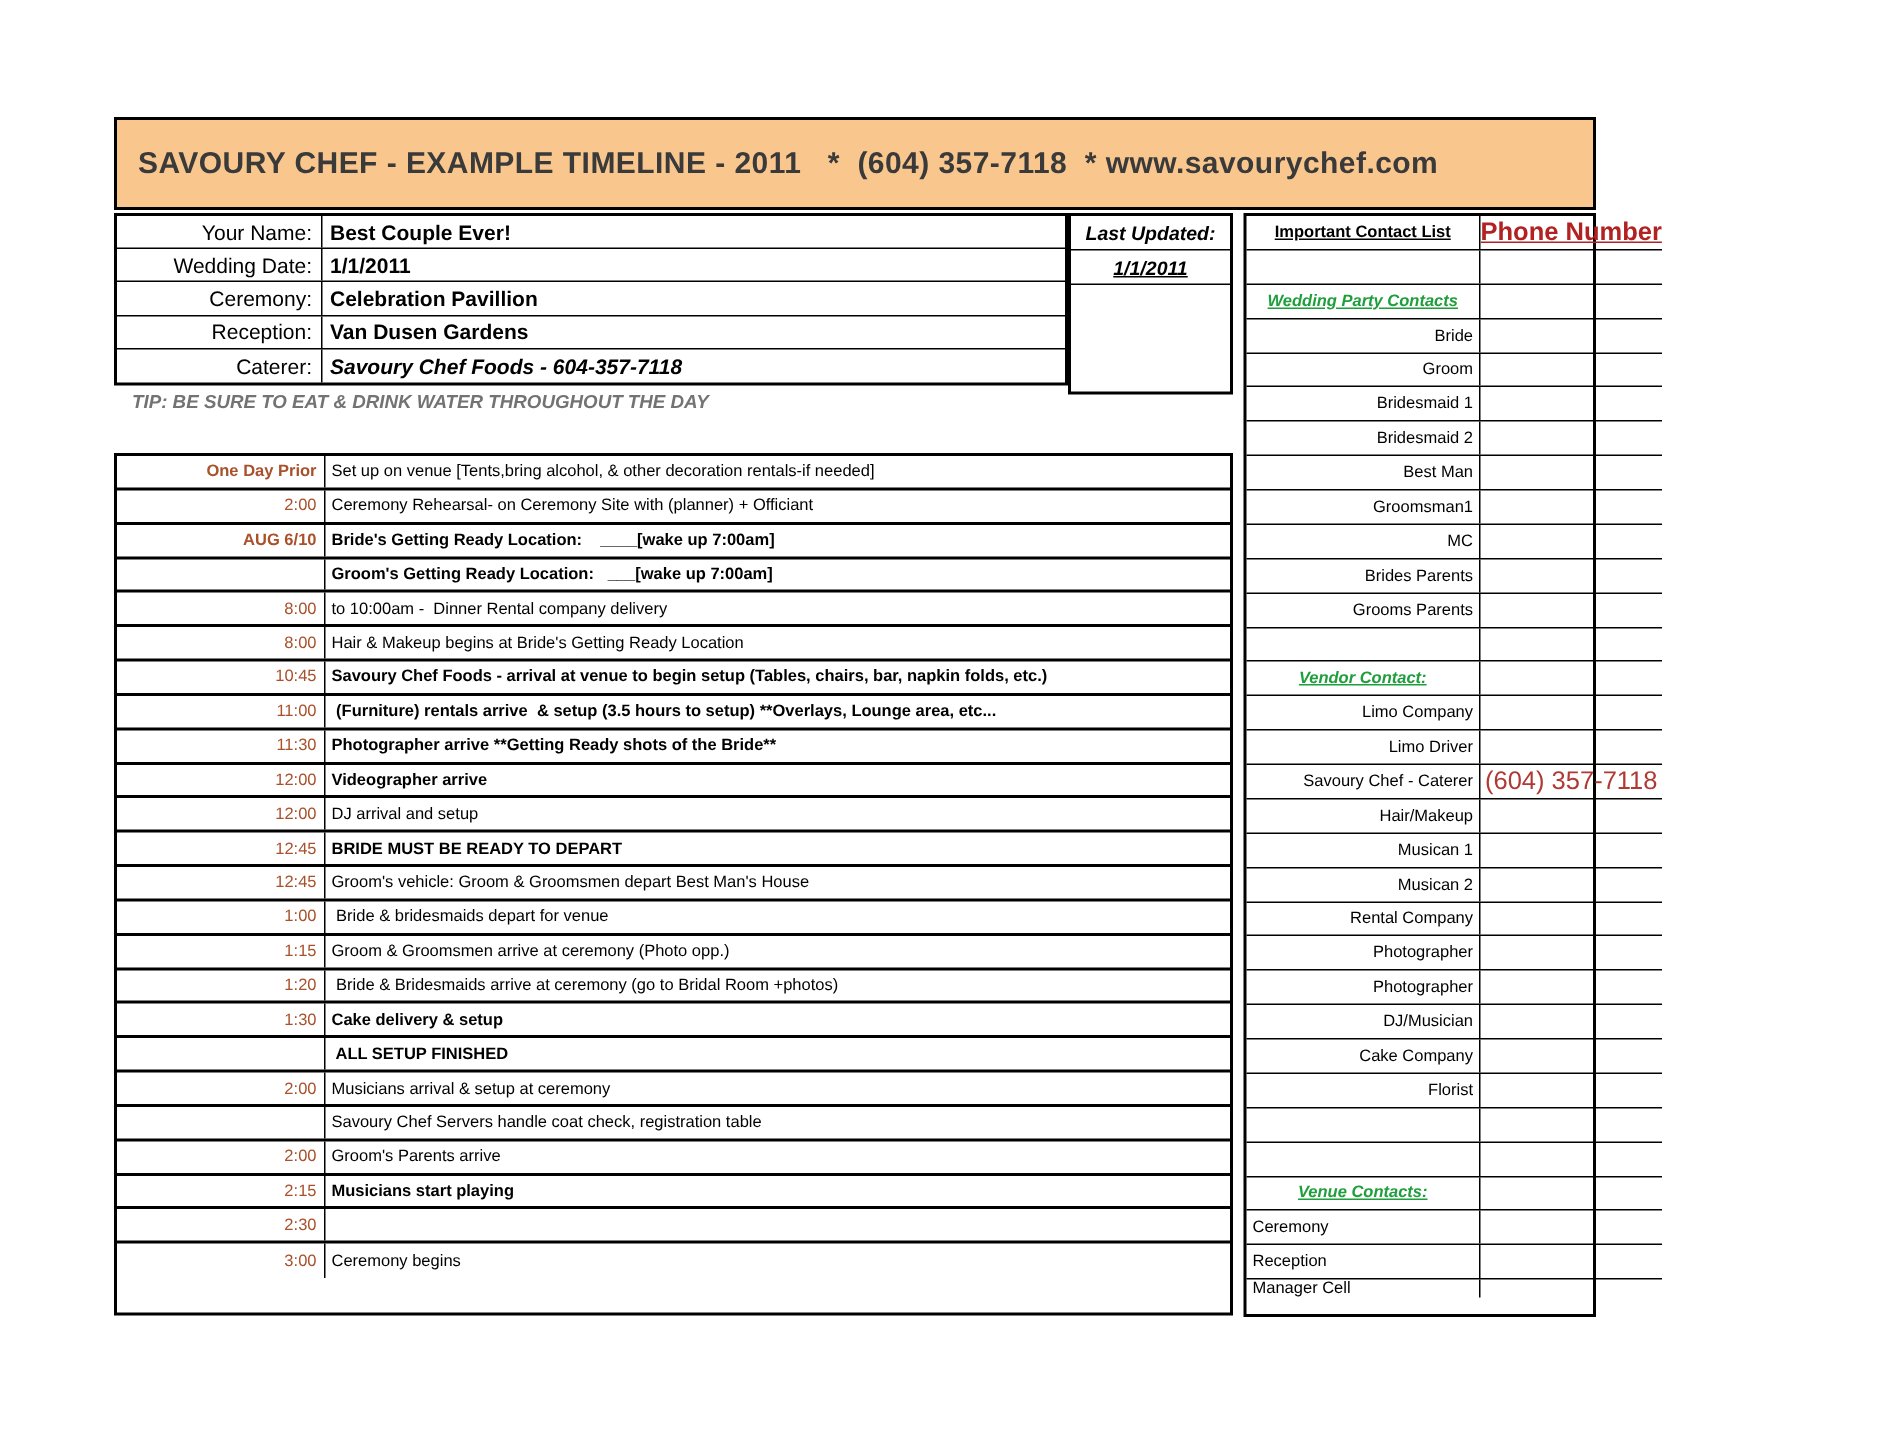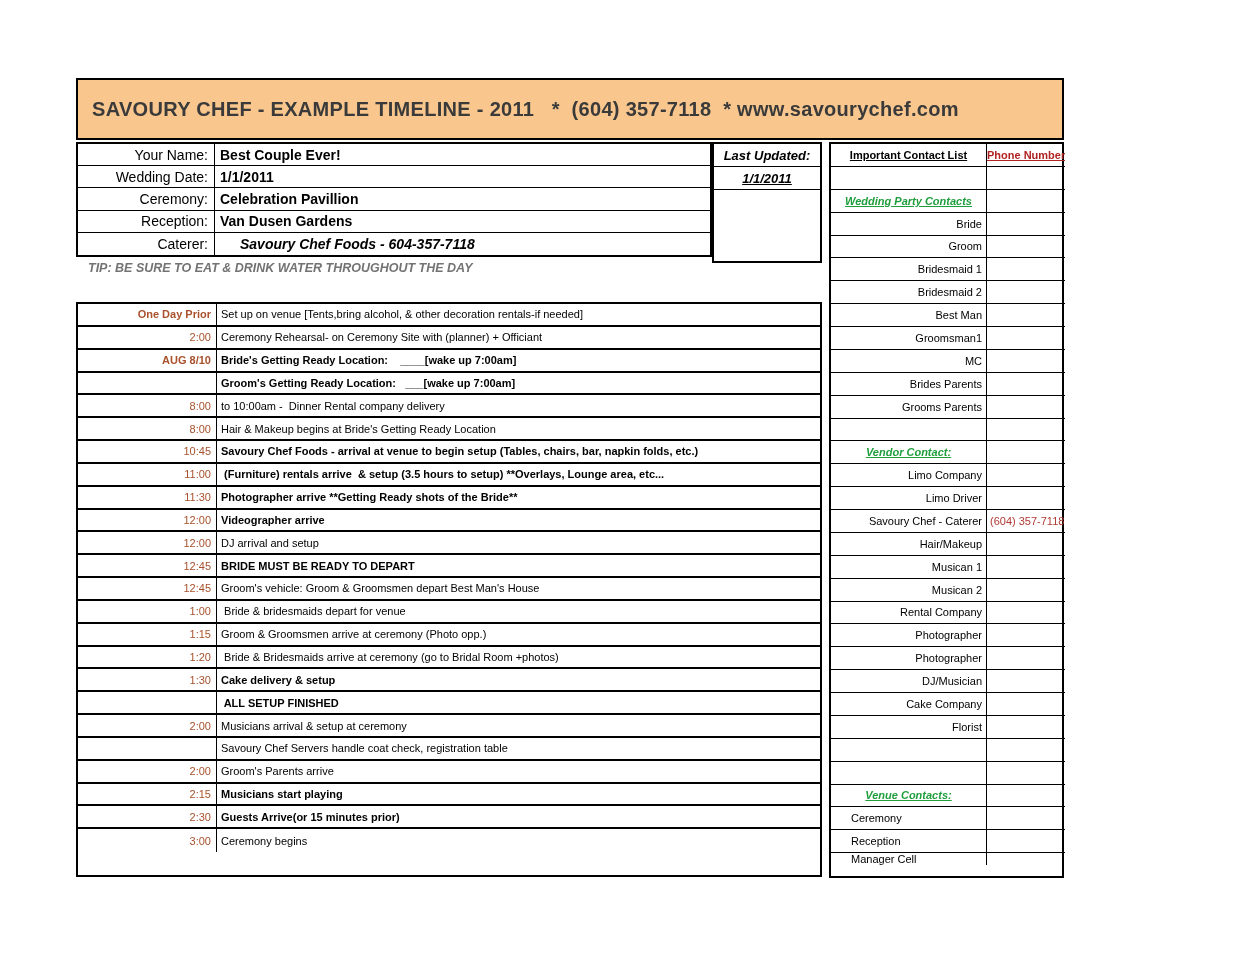--- a/index.html
+++ b/index.html
@@ -8,21 +8,21 @@
 
   
   .titlebar { position:absolute; left:44px; top:78px; width:988px; height:62px;
     background:#f9c78e; border:2px solid #000; display:flex; align-items:center; }
   .titlebar span { font-size:20px; font-weight:bold; color:#3a3a3a; padding-left:14px; white-space:pre; letter-spacing:.3px; }
 
   
   .formbox { position:absolute; left:44px; top:142px; width:636px; height:115px;
     border:2px solid #000; display:grid; grid-template-rows:repeat(5,1fr); }
   .frow { display:flex; border-bottom:1px solid #000; }
-  .frow:last-child { border-bottom:none;gap:20px; }
+  .frow:last-child { border-bottom:none; }
   .flabel { width:137px; border-right:1px solid #000; text-align:right; padding-right:6px;
     font-size:14px; display:flex; align-items:center; justify-content:flex-end; }
   .fvalue { flex:1; font-size:14px; font-weight:bold; padding-left:5px; display:flex; align-items:center; }
   .fvalue.italic { font-style:italic; }
 
   
   .lastupd { position:absolute; left:680px; top:142px; width:110px; height:121px; border:2px solid #000; }
   .lu-row { height:23px; display:flex; align-items:center; justify-content:center; border-bottom:1px solid #000; }
   .lu-label { font-size:13px; font-weight:bold; font-style:italic; }
   .lu-value { font-size:13px; font-weight:bold; font-style:italic; text-decoration:underline; }
@@ -40,23 +40,23 @@
   .tdesc { flex:1; font-size:11px; display:flex; align-items:center; padding-left:4px; white-space:pre; overflow:hidden; }
   .b { font-weight:bold; }
 
   
   .contacts { position:absolute; left:797px; top:142px; width:235px; height:736px;
     border:2px solid #000; display:grid; grid-template-rows:repeat(32,1fr); }
   .crow { display:flex; border-bottom:1px solid #000; align-items:stretch; }
   .crow:last-child { border-bottom:none;flex-direction:column; }
   .cname { width:156px; border-right:1px solid #000; font-size:11px; display:flex; align-items:center;
     justify-content:flex-end; padding-right:4px; white-space:nowrap; overflow:hidden; }
-  .cphone { flex:1; font-size:11px; display:flex; align-items:center; padding-left:3px; white-space:nowrap; overflow:hidden; }
+  .cphone { flex:1; font-size:17px; display:flex; align-items:center; padding-left:3px; white-space:nowrap; overflow:hidden; }
   .cname.green { justify-content:center; color:#1f9e3c; font-weight:bold; font-style:italic; text-decoration:underline; padding-right:0; }
-  .cname.left { justify-content:flex-start; padding-left:20px; }
+  .cname.left { justify-content:flex-start; padding-left:4px; }
   .cname.hdr-black { justify-content:center; font-weight:bold; text-decoration:underline; padding-right:0; }
   .cphone.hdr-red { justify-content:center; font-weight:bold; text-decoration:underline; color:#b22222; padding-left:0; }
   .cphone.red { color:#b03a33; }
 </style>
 </head>
 <body>
 
 <div class="page">
 
   <div class="titlebar">
@@ -107,21 +107,21 @@
     <div class="ttime b">One Day Prior</div>
     <div class="tdesc">Set up on venue [Tents,bring alcohol, &amp; other decoration rentals-if needed]</div>
   </div>
 
   <div class="trow">
     <div class="ttime">2:00</div>
     <div class="tdesc">Ceremony Rehearsal- on Ceremony Site with (planner) + Officiant</div>
   </div>
 
   <div class="trow">
-    <div class="ttime b">AUG 8/10</div>
+    <div class="ttime b">AUG 6/10</div>
     <div class="tdesc b">Bride's Getting Ready Location:    ____[wake up 7:00am]</div>
   </div>
 
   <div class="trow">
     <div class="ttime"></div>
     <div class="tdesc b">Groom's Getting Ready Location:   ___[wake up 7:00am]</div>
   </div>
 
   <div class="trow">
     <div class="ttime">8:00</div>
@@ -208,21 +208,20 @@
     <div class="tdesc">Groom's Parents arrive</div>
   </div>
 
   <div class="trow">
     <div class="ttime">2:15</div>
     <div class="tdesc b">Musicians start playing</div>
   </div>
 
   <div class="trow">
     <div class="ttime">2:30</div>
-    <div class="tdesc b">Guests Arrive(or 15 minutes prior)</div>
   </div>
 
   <div class="trow">
     <div class="ttime">3:00</div>
     <div class="tdesc">Ceremony begins</div>
   </div>
 </div>
 
   <div class="contacts" id="contacts-mount">
     <div class="crow">

